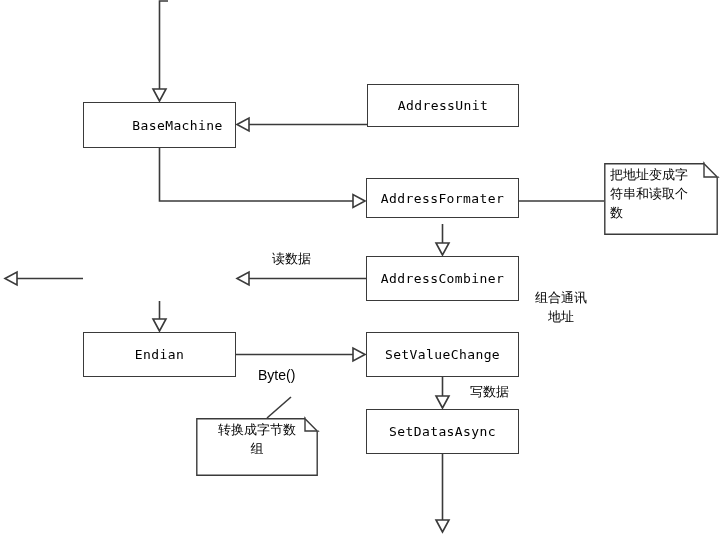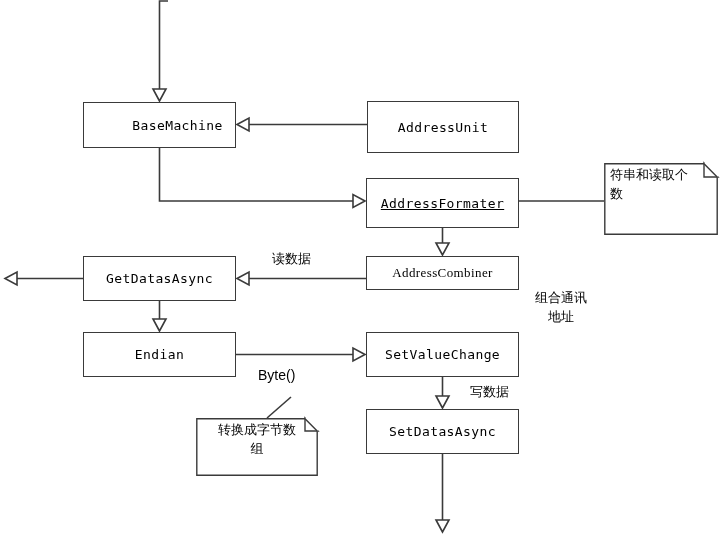--- a/index.html
+++ b/index.html
@@ -128,33 +128,30 @@
       <path d="M 704 163 L 704 177 L 718 177" fill="none"></path>
       <polygon points="305,418 318,431 305,431"></polygon>
       <path d="M 305 418 L 305 431 L 318 431" fill="none"></path>
     </g>
   </svg>
 
   <div class="node" style="left:83px; top:102px; width:153px; height:46px;padding-left:36px;">
     <span>BaseMachine</span>
   </div>
 
-  <div class="node" style="left:367px; top:101px; width:152px; height:52px;">
+  <div class="node" style="left:367px; top:84px; width:152px; height:43px;">
     <span>AddressUnit</span>
   </div>
 
-  <div class="node" style="left:366px; top:178px; width:153px; height:50px;text-decoration:underline;">
+  <div class="node" style="left:366px; top:178px; width:153px; height:40px;">
     <span>AddressFormater</span>
   </div>
 
-  <div class="node" style="left:83px; top:256px; width:153px; height:45px;">
-    <span>GetDatasAsync</span>
-  </div>
-
-  <div class="node" style="left:366px; top:256px; width:153px; height:34px;font-family:Liberation Serif, serif;">
+
+  <div class="node" style="left:366px; top:256px; width:153px; height:45px;">
     <span>AddressCombiner</span>
   </div>
 
   <div class="node" style="left:83px; top:332px; width:153px; height:45px;">
     <span>Endian</span>
   </div>
 
   <div class="node" style="left:366px; top:332px; width:153px; height:45px;">
     <span>SetValueChange</span>
   </div>
@@ -162,20 +159,21 @@
   <div class="node" style="left:366px; top:409px; width:153px; height:45px;">
     <span>SetDatasAsync</span>
   </div>
 
   <div class="note" style="left:604px; top:163px; width:114px; height:72px; text-align:left;">
     <svg class="layer" style="width:114px;height:72px;" viewBox="0 0 114 72" preserveAspectRatio="none">
       <path d="M 0.8 0.8 L 100 0.8 L 113.2 14 L 113.2 71.2 L 0.8 71.2 Z" fill="#ffffff" stroke="#3a3a3a" stroke-width="1.4"></path>
       <path d="M 100 0.8 L 100 14 L 113.2 14" fill="none" stroke="#3a3a3a" stroke-width="1.4"></path>
     </svg>
     <div class="note-inner" style="padding-left:2px;">
+      <div>把地址变成字</div>
       <div>符串和读取个</div>
       <div>数</div>
     </div>
   </div>
 
   <div class="note" style="left:196px; top:418px; width:122px; height:58px; text-align:center;">
     <svg class="layer" style="width:122px;height:58px;" viewBox="0 0 122 58" preserveAspectRatio="none">
       <path d="M 0.8 0.8 L 109 0.8 L 121.2 13 L 121.2 57.2 L 0.8 57.2 Z" fill="#ffffff" stroke="#3a3a3a" stroke-width="1.4"></path>
       <path d="M 109 0.8 L 109 13 L 121.2 13" fill="none" stroke="#3a3a3a" stroke-width="1.4"></path>
     </svg>

